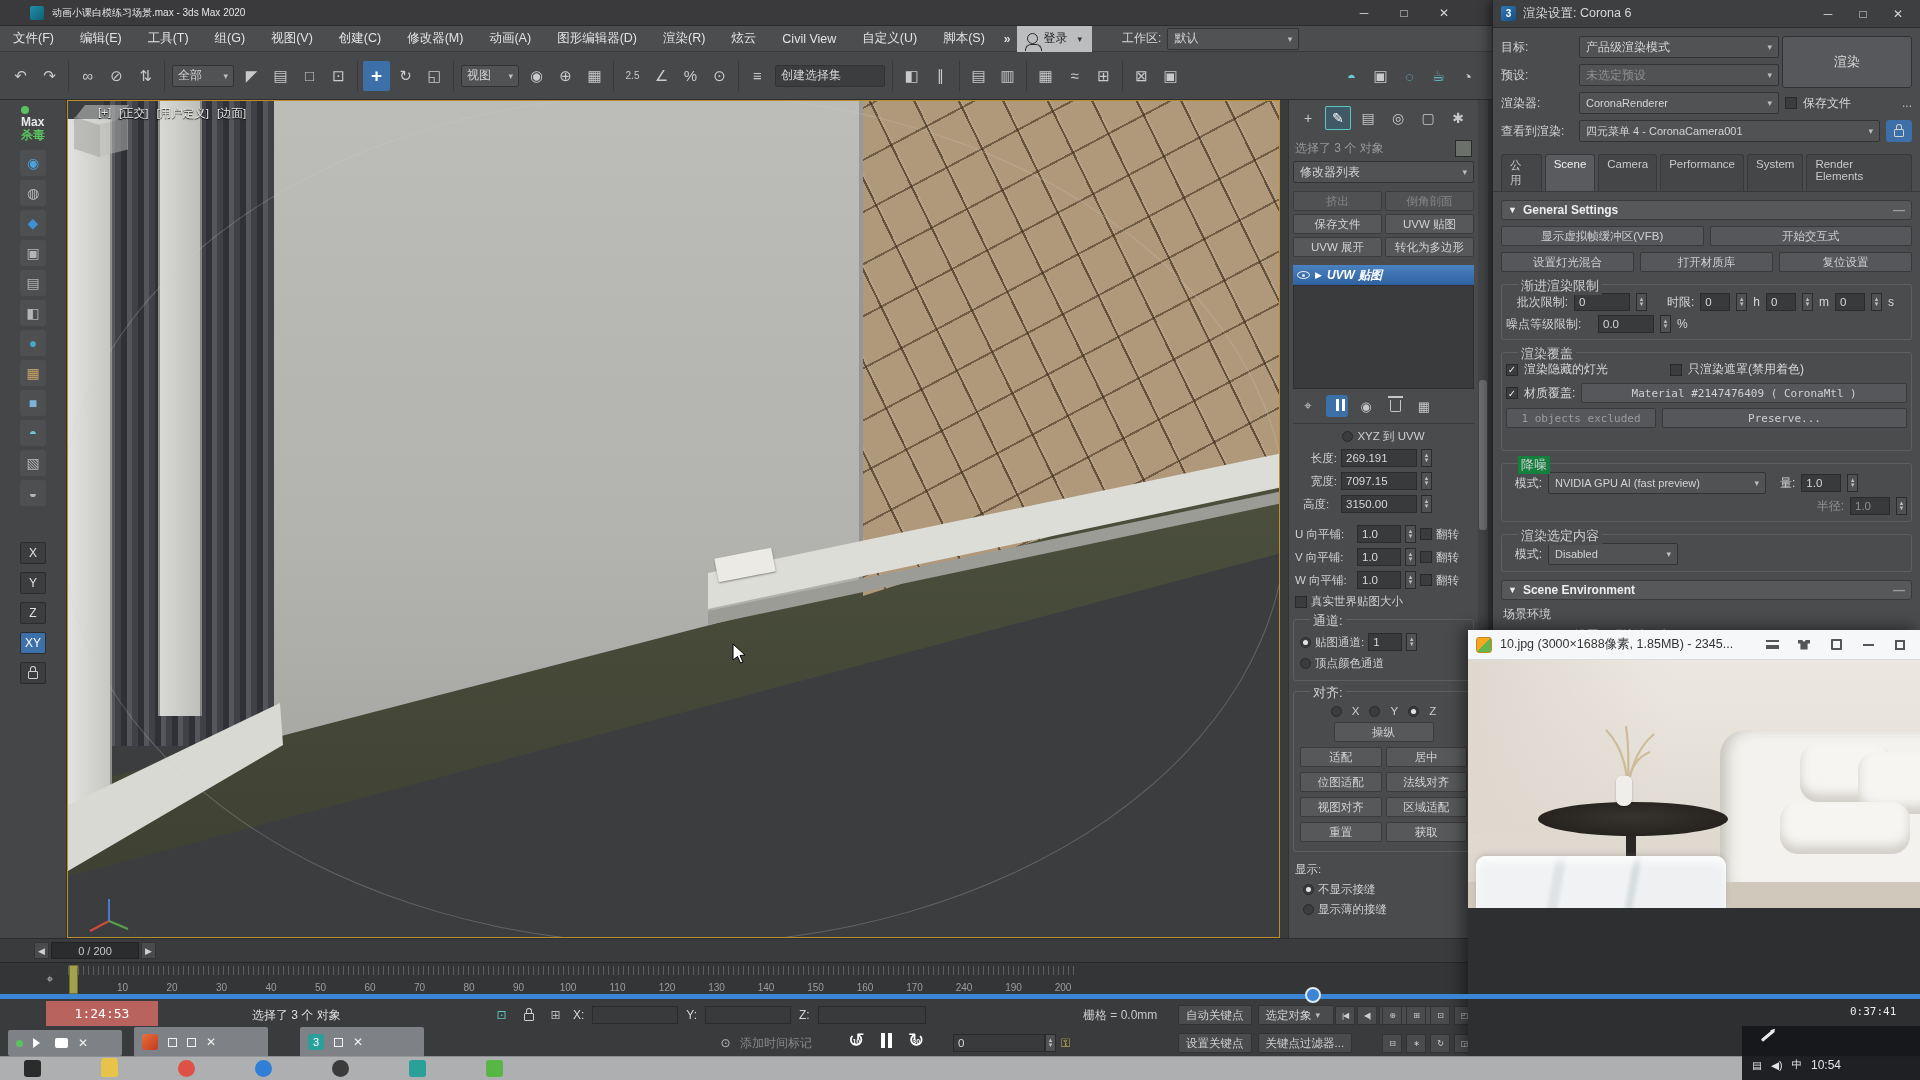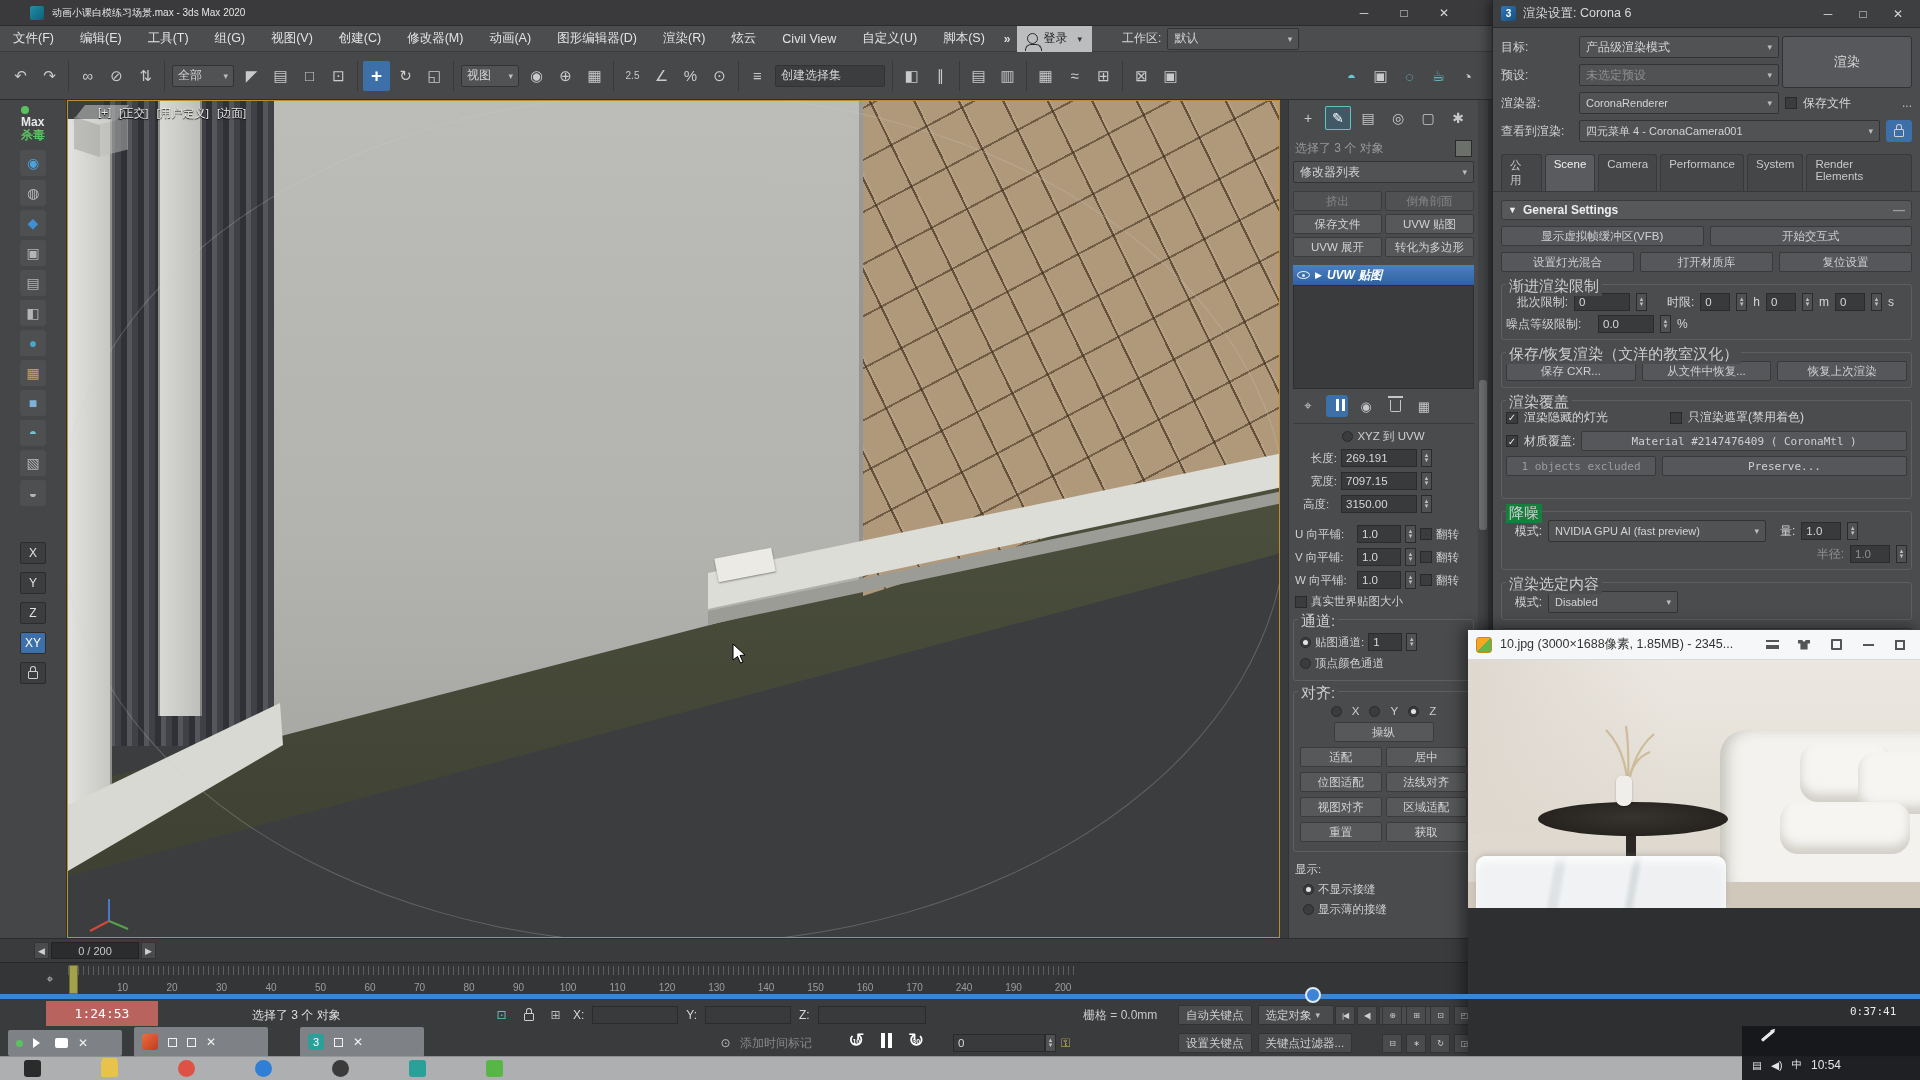--- a/index.html
+++ b/index.html
@@ -95,21 +95,21 @@
   .trash{width:11px;height:12px;border:1.5px solid #c5c6c8;border-top:none;border-radius:0 0 2px 2px;position:relative;}
   .trash:before{content:"";position:absolute;left:-3px;top:-4px;width:15px;height:2px;background:#c5c6c8;}
   .prow{display:flex;align-items:center;margin:5px 2px;gap:4px;}
   .plbl{color:#cfcfd1;font-size:11.5px;}
   .fld{height:18px;background:var(--field);border:1px solid #2b2b2d;color:#d8d8d8;display:flex;align-items:center;padding:0 4px;font-size:11.5px;}
   .spin{width:11px;height:18px;display:flex;flex-direction:column;align-items:center;justify-content:center;background:#505153;border:1px solid #2b2b2d;color:#bfbfbf;font-size:6px;line-height:5px;}
   .chk{width:12px;height:12px;background:#3b3c3d;border:1px solid #2a2a2c;display:inline-flex;align-items:center;justify-content:center;color:#e8e8e8;font-size:10px;flex:none;}
   .rad{width:11px;height:11px;border-radius:50%;background:#3b3c3d;border:1px solid #2a2a2c;display:inline-flex;align-items:center;justify-content:center;flex:none;}
   .rad.on:after{content:"";width:5px;height:5px;border-radius:50%;background:#e4e4e4;}
   .grp{border:1px solid #5e5f61;border-radius:3px;position:relative;margin:10px 0 6px;padding:8px 4px 4px;}
-  .grp .cap{position:absolute;top:-8px;left:4px;background:var(--panel);padding:0 3px;color:#cfcfd1;font-size:15px;}
+  .grp .cap{position:absolute;top:-8px;left:16px;background:var(--panel);padding:0 3px;color:#cfcfd1;font-size:13px;}
   
   #corona{left:1492px;top:0;width:428px;height:1056px;background:#4b4c4e;border-left:1px solid #252527;box-shadow:-4px 0 10px rgba(0,0,0,.4);}
   #cor-title{height:28px;background:#3e3f41;border-bottom:1px solid #2b2b2d;display:flex;align-items:center;padding:0 8px;gap:7px;}
   #cor-icon{width:15px;height:15px;background:linear-gradient(135deg,#2f77b8,#174e80);border-radius:2px;display:flex;align-items:center;justify-content:center;color:#fff;font-size:10px;font-weight:bold;}
   #cor-title .t{flex:1;color:#d8d8d8;font-size:12.5px;}
   #cor-body{padding:8px 8px 0;position:relative;}
   .crow{display:flex;align-items:center;margin-bottom:6px;gap:6px;}
   .clbl{width:72px;color:#d2d2d3;font-size:12px;flex:none;}
   .cbtn2{height:20px;background:#56575a;border:1px solid #39393b;border-radius:2px;display:flex;align-items:center;justify-content:center;color:#cfcfd1;font-size:11.5px;padding:0 4px;white-space:nowrap;}
   #render-btn{position:absolute;right:8px;top:8px;width:130px;height:52px;background:#57585b;border:1px solid #323234;border-radius:3px;display:flex;align-items:center;justify-content:center;color:#dedede;font-size:13px;}
@@ -688,28 +688,20 @@
           <span>s</span>
       </div>
       <div class="crow" style="margin-bottom:2px">
         <span class="clbl" style="width:86px">噪点等级限制:</span>
         <span class="fld" style="width:56px">0.0</span>
           <span class="spin">▲<br>▼</span>
         <span>%</span>
       </div>
     </div>
 
-    <div class="grp" style="margin:12px 8px 8px">
-      <span class="cap" style="background:#4b4c4e">保存/恢复渲染（文洋的教室汉化）</span>
-      <div class="crow" style="margin-bottom:2px">
-          <span class="cbtn2" style="flex:1">保存 CXR...</span>
-          <span class="cbtn2" style="flex:1">从文件中恢复...</span>
-          <span class="cbtn2" style="flex:1">恢复上次渲染</span>
-        </div>
-    </div>
 
     <div class="grp" style="margin:12px 8px 8px">
       <span class="cap" style="background:#4b4c4e">渲染覆盖</span>
       <div class="crow" style="margin-bottom:5px">
         <span class="chk">✓</span>
         <span>渲染隐藏的灯光</span>
         <span class="chk" style="margin-left:56px"></span>
         <span>只渲染遮罩(禁用着色)</span>
       </div>
       <div class="crow" style="margin-bottom:5px">

